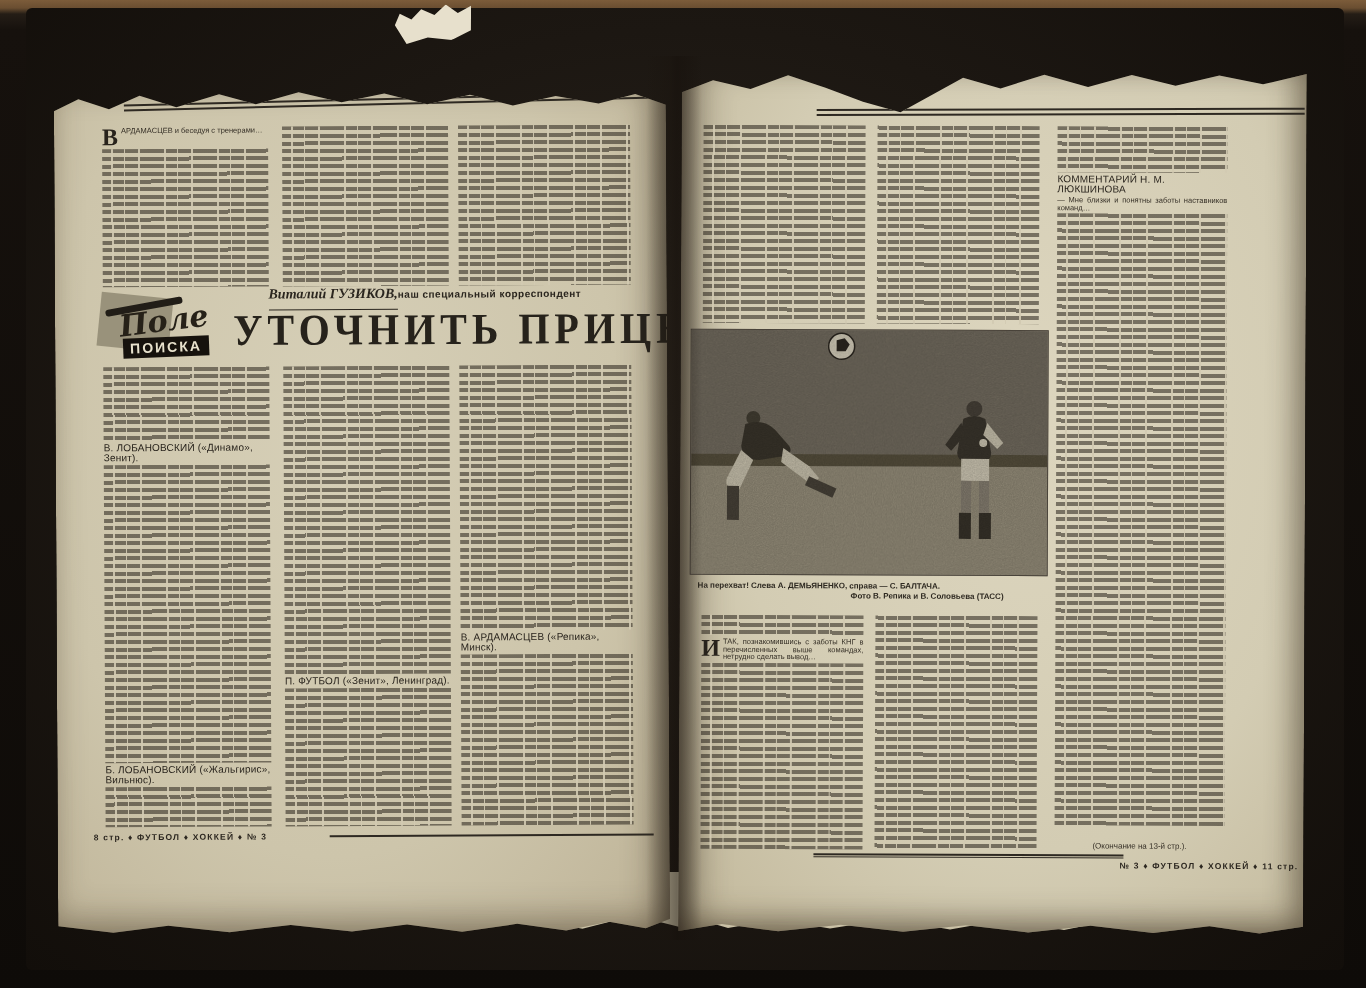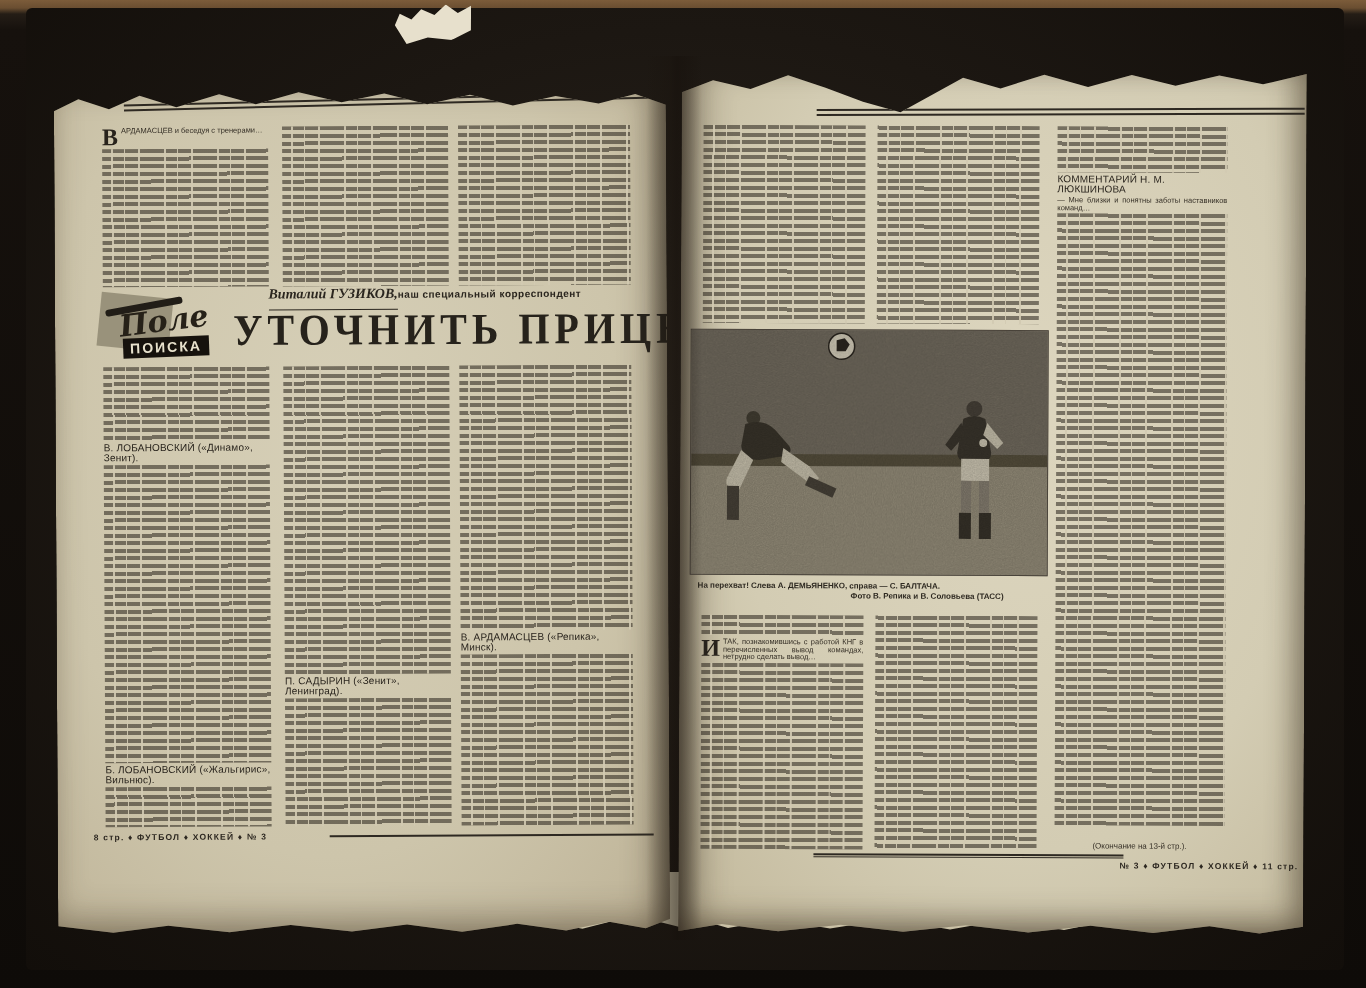--- a/index.html
+++ b/index.html
@@ -121,21 +121,21 @@
 
     <div class="col" style="left:48px; top:280px; width:166px; height:460px;">
       <div class="greek" style="height:74px;"></div>
       <div class="sec-head">В. ЛОБАНОВСКИЙ («Динамо», Зенит).</div>
       <div class="greek" style="height:298px;"></div>
       <div class="sec-head">Б. ЛОБАНОВСКИЙ («Жальгирис», Вильнюс).</div>
       <div class="greek" style="flex:1;"></div>
     </div>
     <div class="col" style="left:228px; top:280px; width:166px; height:460px;">
       <div class="greek" style="height:308px;"></div>
-      <div class="sec-head">П. САДЫРИН («Зенит», Ленинград).</div>
+      <div class="sec-head">П. ФУТБОЛ («Зенит», Ленинград).</div>
       <div class="greek" style="flex:1;"></div>
     </div>
     <div class="col" style="left:404px; top:280px; width:172px; height:460px;">
       <div class="greek" style="height:265px;"></div>
       <div class="sec-head">В. АРДАМАСЦЕВ («Репика», Минск).</div>
       <div class="greek" style="flex:1;"></div>
     </div>
 
     <div class="footer" style="left:36px; top:745px;">8 стр. ♦ ФУТБОЛ ♦ ХОККЕЙ ♦ № 3</div>
     <div style="position:absolute; left:272px; top:749px; width:324px; border-top:2px solid #2e2922;"></div>
@@ -205,21 +205,21 @@
       </svg>
     </div>
 
     <div class="caption" style="left:18px; top:518px; width:310px;">
       <span>На перехват! Слева А. ДЕМЬЯНЕНКО, справа — С. БАЛТАЧА.</span>
       <span class="credit">Фото В. Репика и В. Соловьева (ТАСС)</span>
     </div>
 
     <div class="col" style="left:22px; top:552px; width:162px; height:234px;">
       <div class="greek" style="height:20px;"></div>
-      <p class="tiny" style="margin-top:3px;"><span class="dropcap">И</span><span>ТАК, познакомившись с работой КНГ в перечисленных вывод командах, нетрудно сделать вывод…</span></p>
+      <p class="tiny" style="margin-top:3px;"><span class="dropcap">И</span><span>ТАК, познакомившись с заботы КНГ в перечисленных выше командах, нетрудно сделать вывод…</span></p>
       <div class="greek" style="flex:1; margin-top:2px;"></div>
     </div>
     <div class="col" style="left:196px; top:552px; width:162px; height:234px;">
       <div class="greek" style="flex:1;"></div>
     </div>
 
     <div style="position:absolute; left:135px; top:790px; width:310px; border-top:2px solid #2e2922; border-bottom:1px solid #2e2922; height:4px;"></div>
     <div class="footer" style="left:340px; top:796px; width:280px; text-align:right;">№ 3 ♦ ФУТБОЛ ♦ ХОККЕЙ ♦ 11 стр.</div>
   </div>
 

